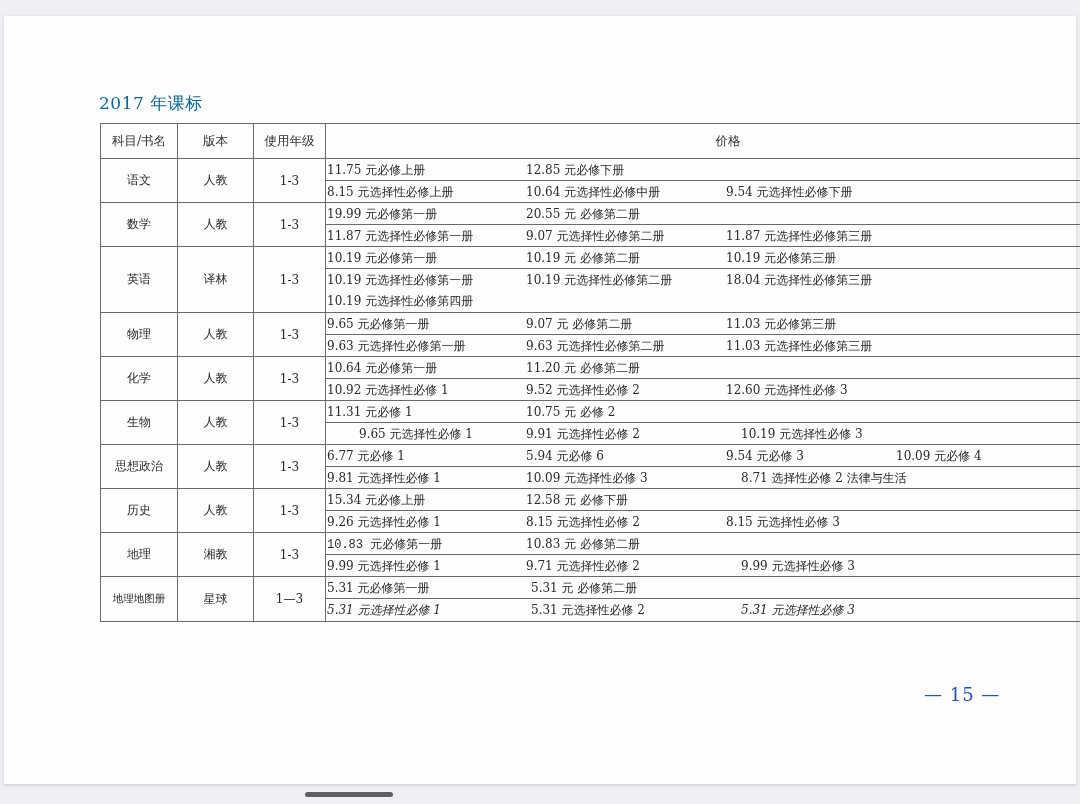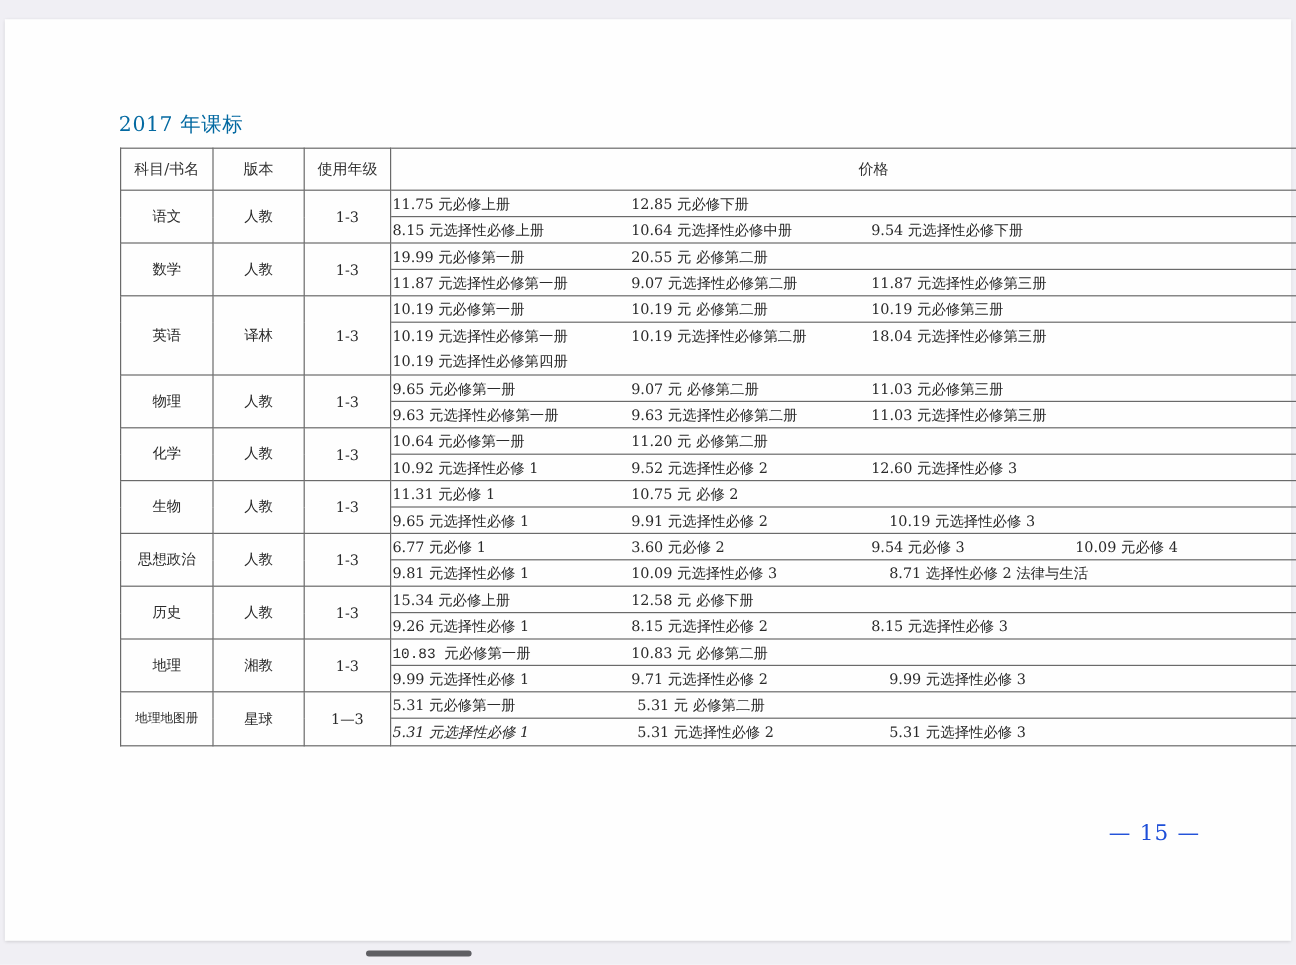--- a/index.html
+++ b/index.html
@@ -172,34 +172,34 @@
         <td>
           <div class="line">
             <span style="left: 1px;">11.31 元必修 1</span>
             <span style="left: 200px;">10.75 元 必修 2</span>
           </div>
         </td>
       </tr>
       <tr>
         <td>
           <div class="line">
-            <span style="left: 1px;">9.65 元选择性必修 1</span>
+            <span style="left: 1px; padding-left: 32px;">9.65 元选择性必修 1</span>
             <span style="left: 200px;">9.91 元选择性必修 2</span>
             <span style="left: 415px;">10.19 元选择性必修 3</span>
           </div>
         </td>
       </tr>
       <tr>
         <td class="center" rowspan="2">思想政治</td>
         <td class="center" rowspan="2">人教</td>
         <td class="center" rowspan="2">1-3</td>
         <td>
           <div class="line">
             <span style="left: 1px;">6.77 元必修 1</span>
-            <span style="left: 200px;">3.60 元必修 2</span>
+            <span style="left: 200px;">5.94 元必修 6</span>
             <span style="left: 400px;">9.54 元必修 3</span>
             <span style="left: 570px;">10.09 元必修 4</span>
           </div>
         </td>
       </tr>
       <tr>
         <td>
           <div class="line">
             <span style="left: 1px;">9.81 元选择性必修 1</span>
             <span style="left: 200px;">10.09 元选择性必修 3</span>
@@ -256,21 +256,21 @@
             <span style="left: 1px;">5.31 元必修第一册</span>
             <span style="left: 205px;">5.31 元 必修第二册</span>
           </div>
         </td>
       </tr>
       <tr>
         <td>
           <div class="line tall">
             <span style="left: 1px; font-style: italic;">5.31 元选择性必修 1</span>
             <span style="left: 205px;">5.31 元选择性必修 2</span>
-            <span style="left: 415px;">5.31 元选择性必修 3</span>
+            <span style="left: 415px; font-style: italic;">5.31 元选择性必修 3</span>
           </div>
         </td>
       </tr>
     </tbody>
 </table>
 
 <div class="pagenum">— 15 —</div>
 <div class="homebar"></div>
 
 </body></html>

